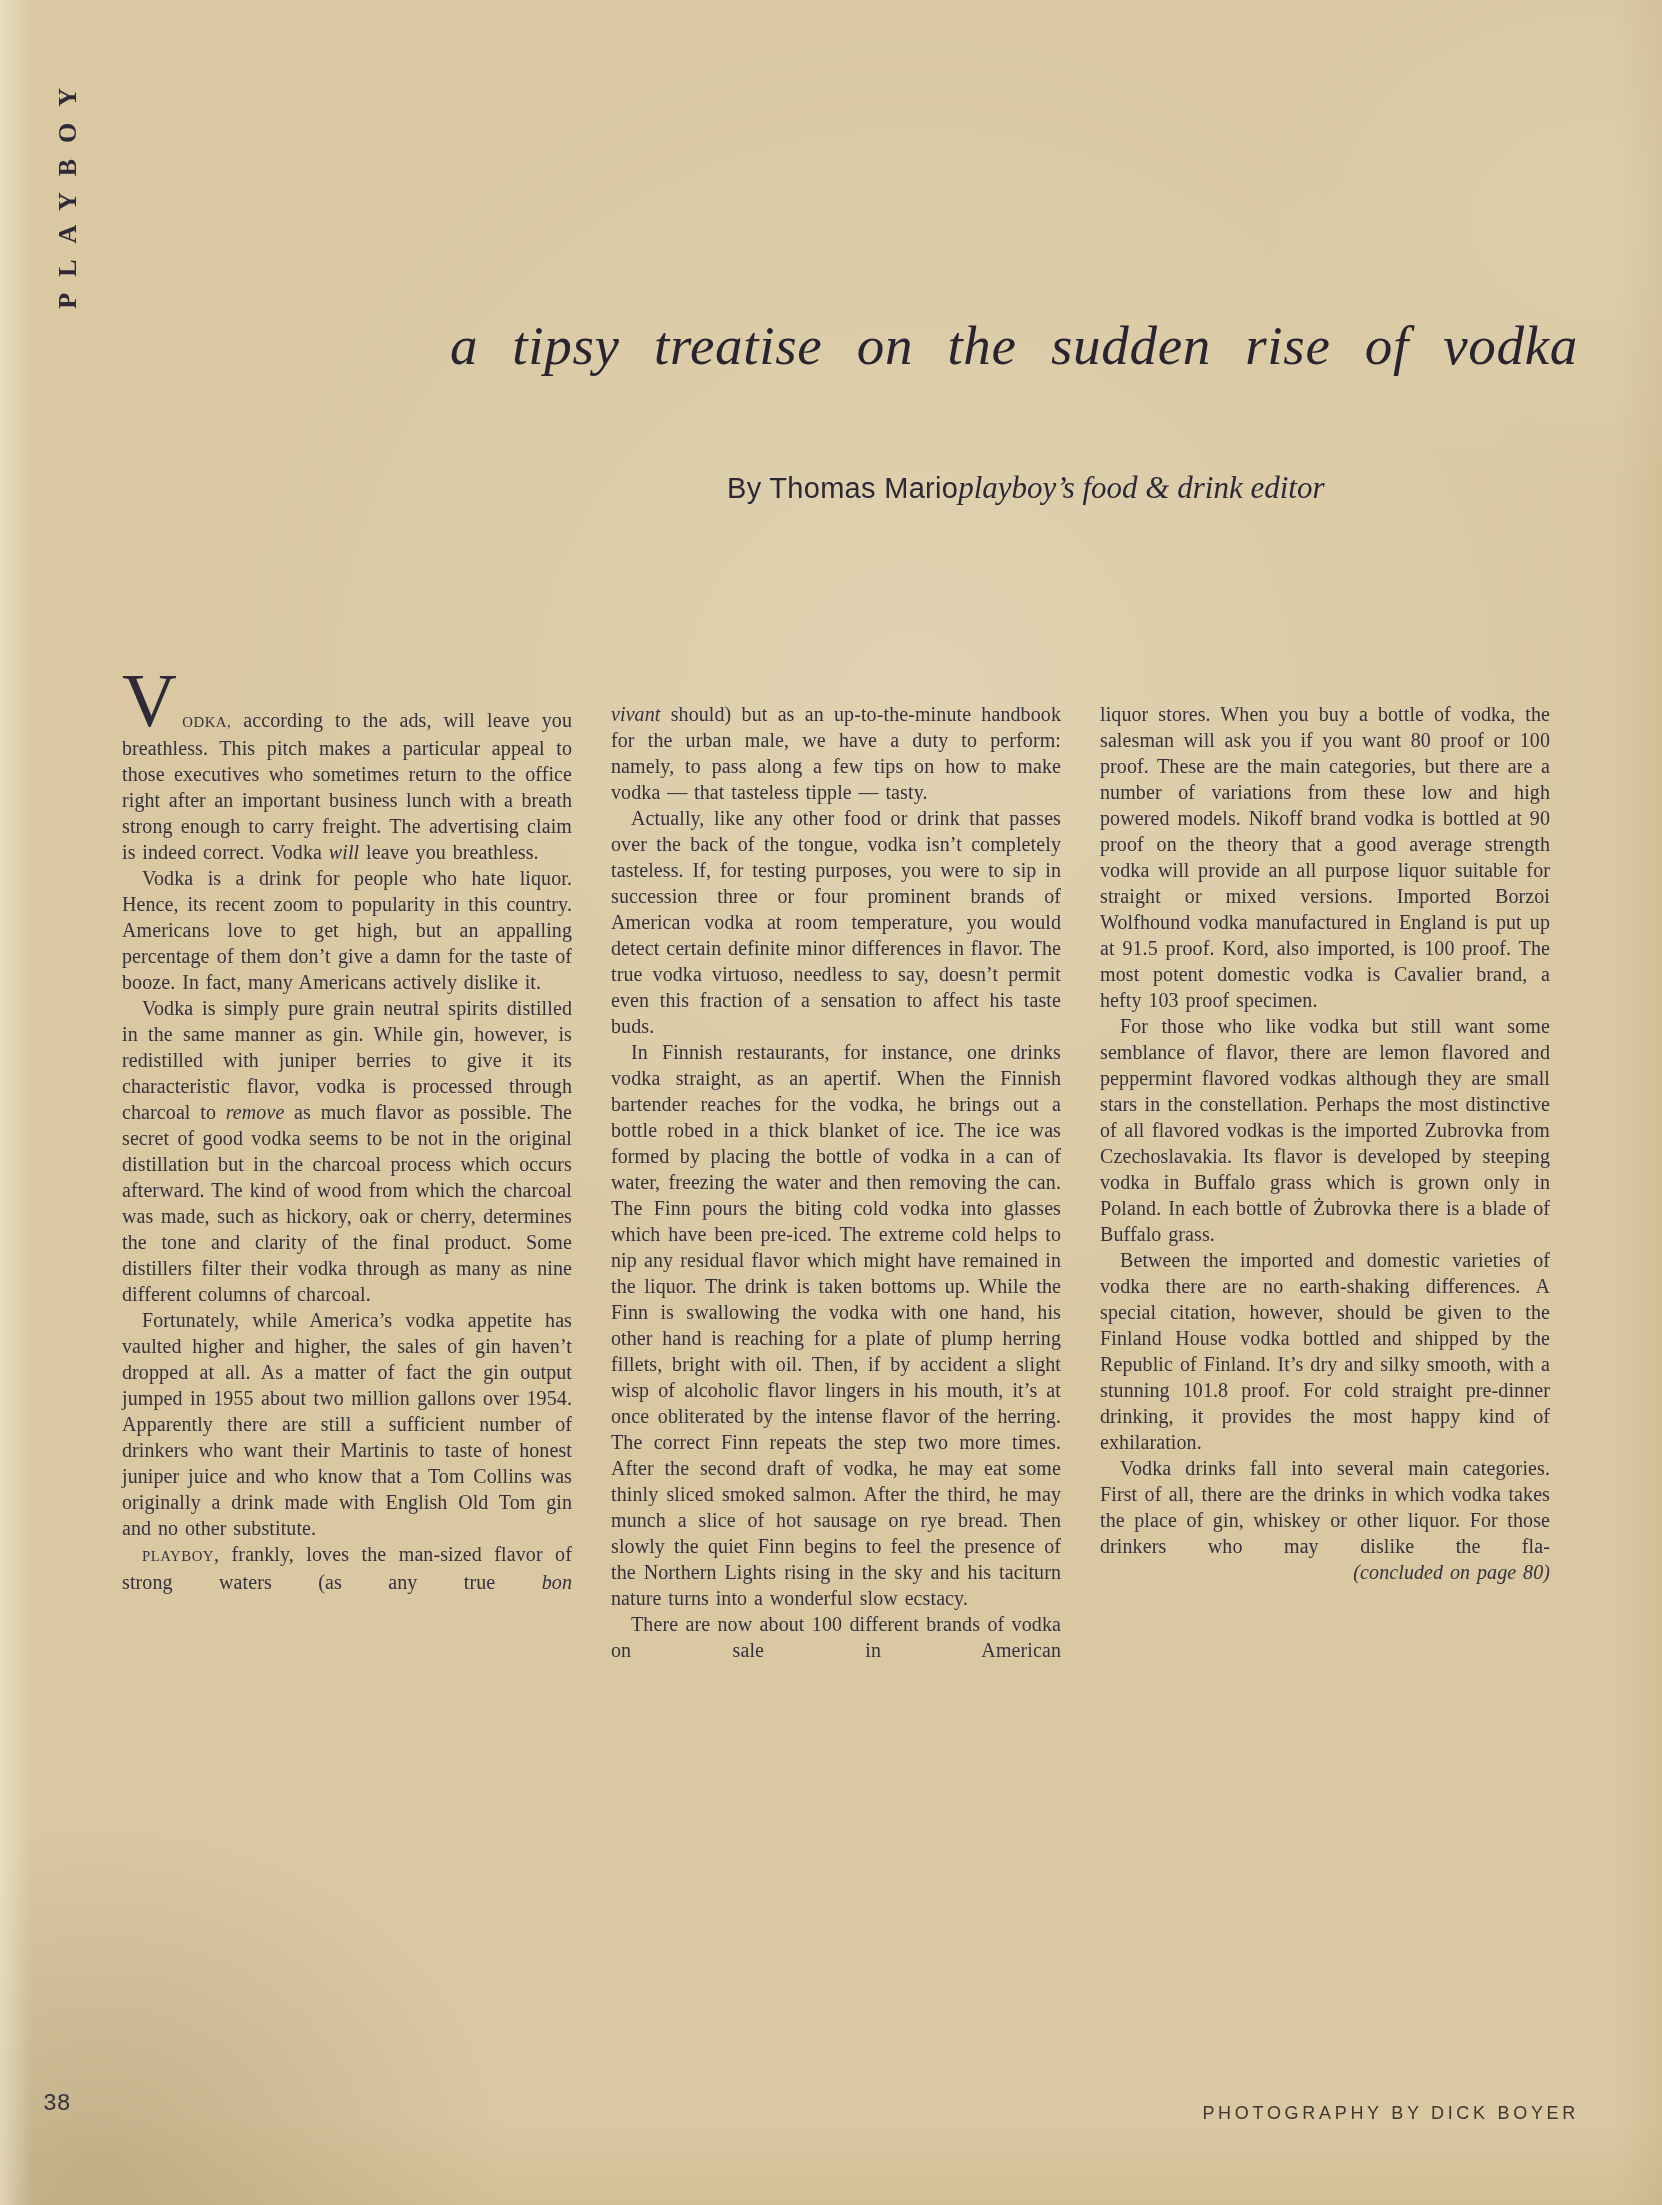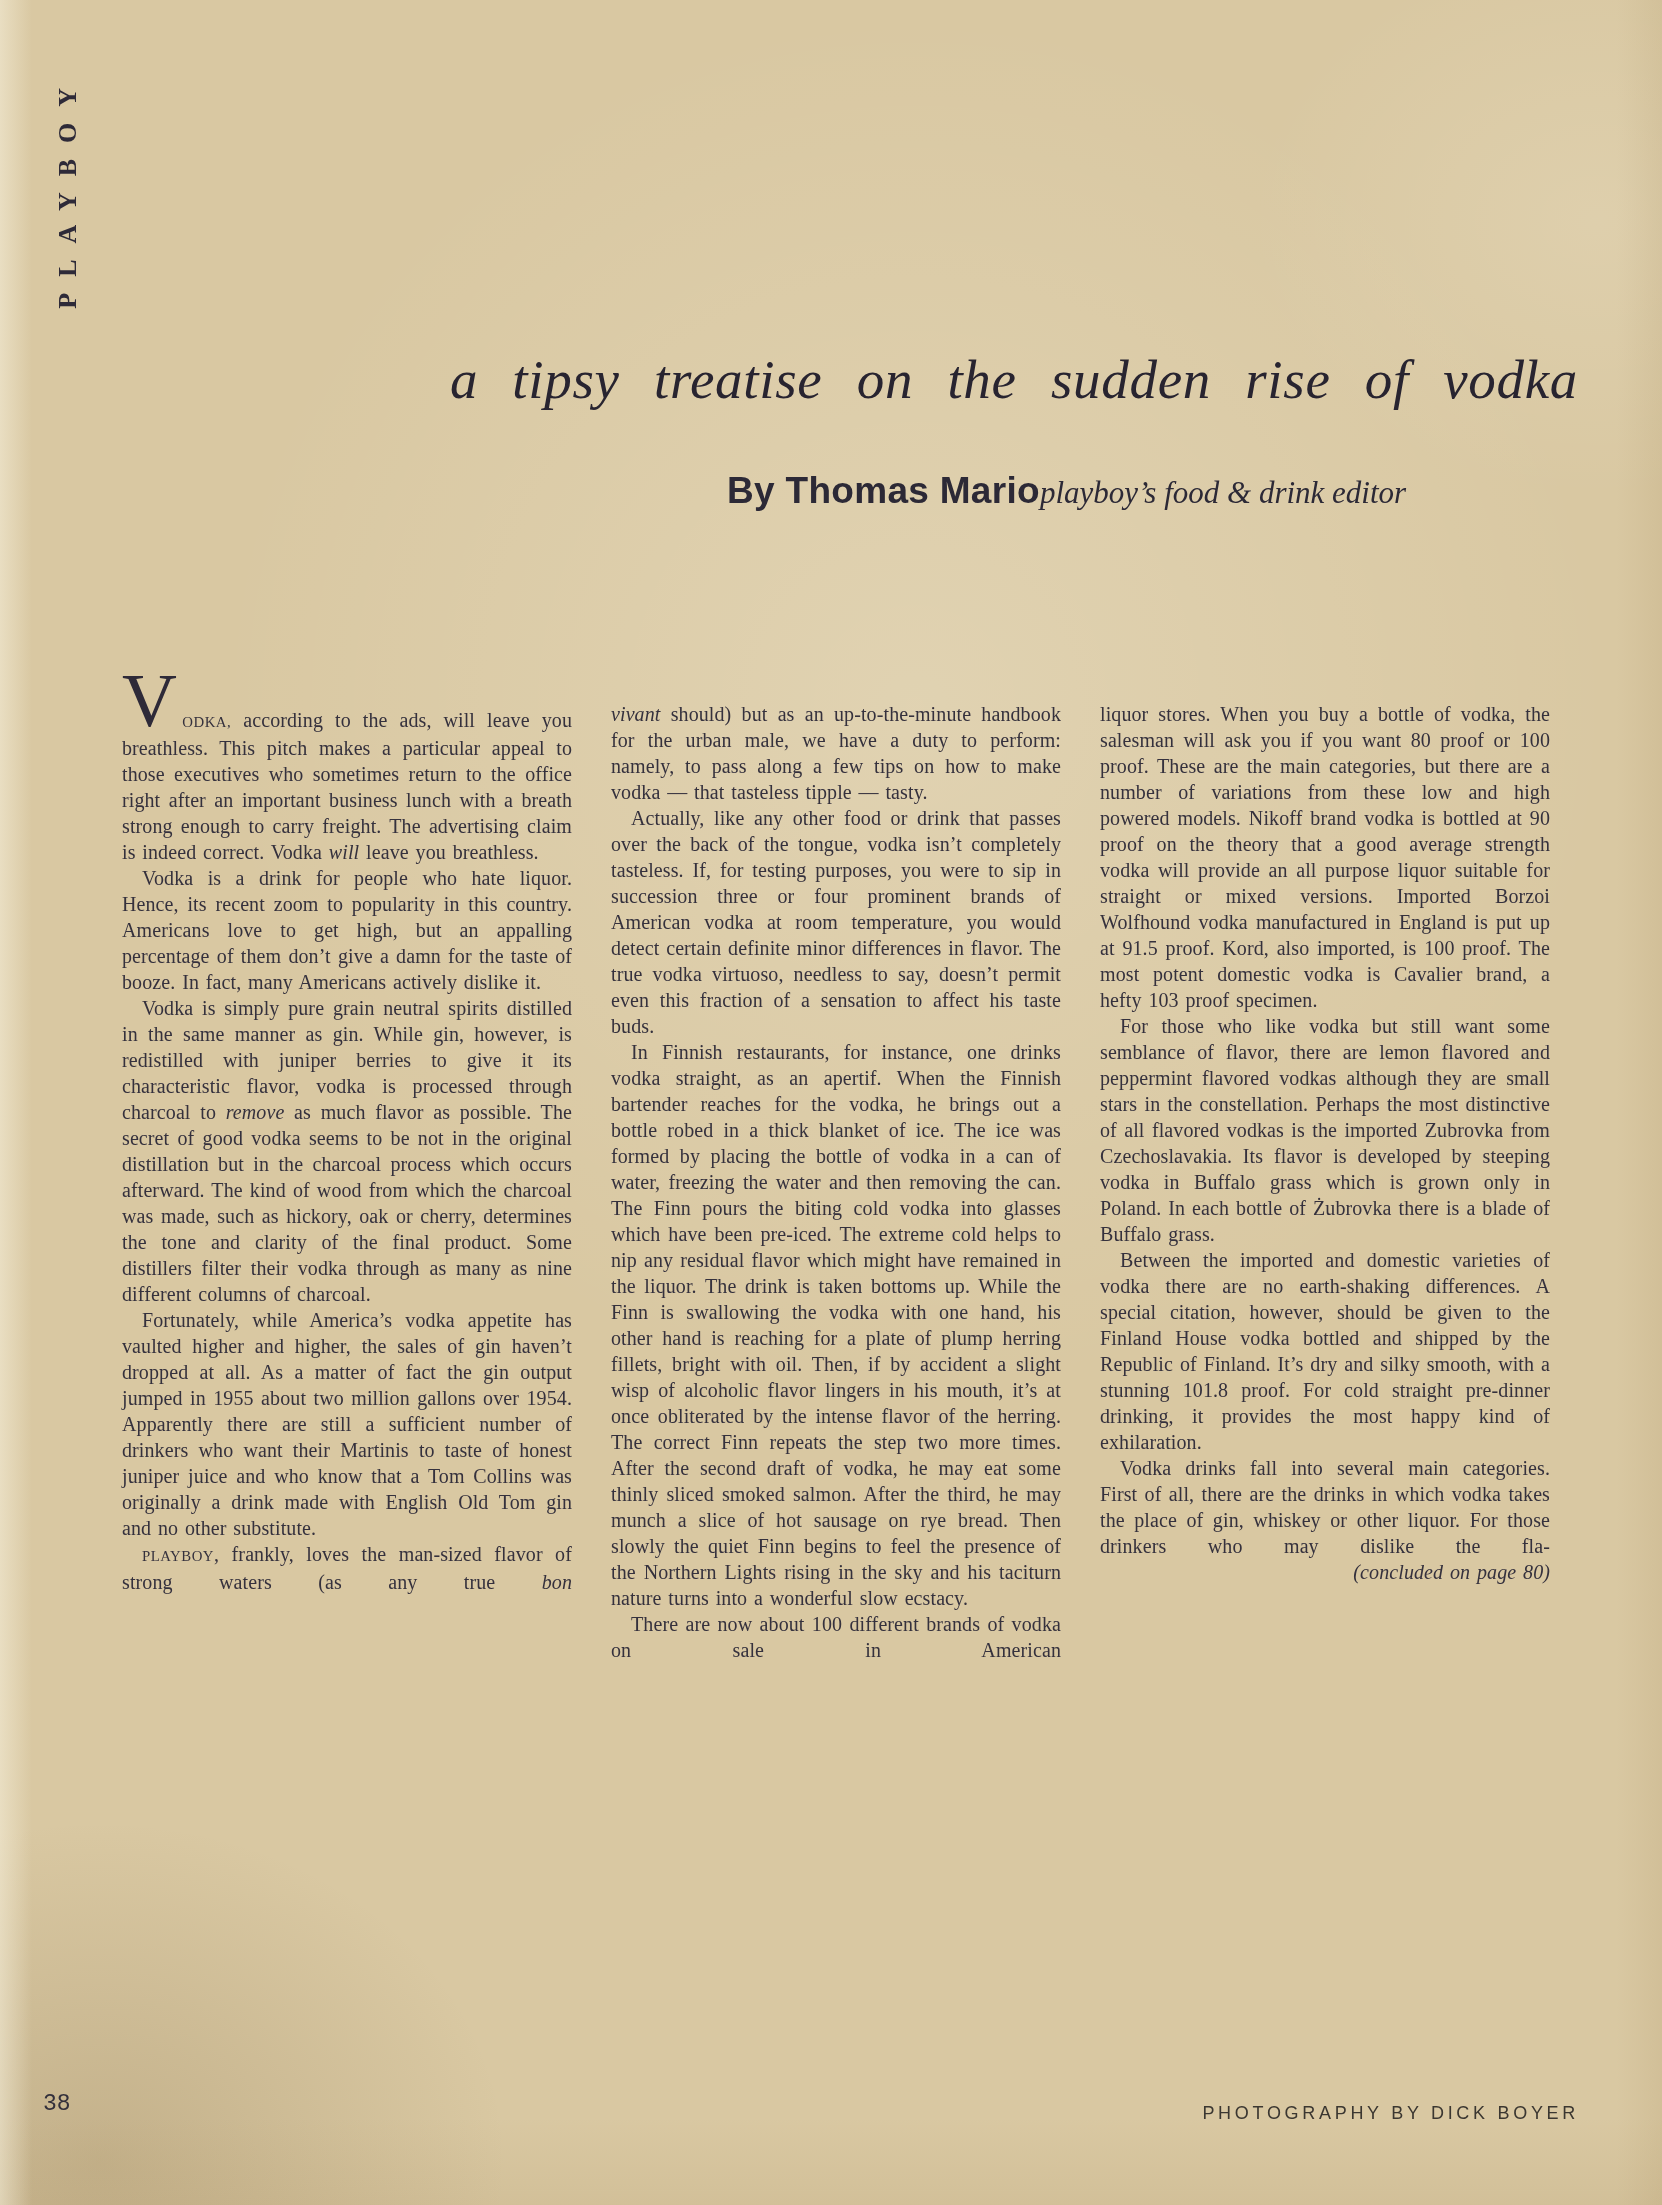--- a/index.html
+++ b/index.html
@@ -15,28 +15,28 @@
       #d9c8a2;
     font-family:"Liberation Serif", serif;
   }
   .spine {
     position:absolute; top:72px; left:53px;
     writing-mode:vertical-rl; transform:rotate(180deg);
     font-family:"Liberation Serif", serif; font-weight:bold;
     font-size:26px; letter-spacing:16px; color:#2e2a38;
   }
   .title {
-    position:absolute; top:348px; right:85px; white-space:nowrap;
+    position:absolute; top:314px; right:85px; white-space:nowrap;
     font-family:"Liberation Serif", serif; font-style:italic;
     font-size:55px; letter-spacing:0.7px; word-spacing:0.36em; color:#282430;
   }
   .byline { position:absolute; top:470px; left:727px; white-space:nowrap; color:#2c2936; }
   .byline-by {
-    font-family:"Liberation Sans", sans-serif; font-weight:bold;
-    font-size:37px; letter-spacing:0.3px;margin-top:24px;
+    font-family:"Liberation Sans", sans-serif; font-weight:normal;
+    font-size:29px; letter-spacing:0.3px;margin-top:24px;
   }
   .byline-role {
     font-family:"Liberation Serif", serif; font-style:italic;
     font-size:31px; 
   }
   .columns {
     position:absolute; left:122px; top:659px; width:1430px;
     display:flex; gap:39px;
   }
   .column {

